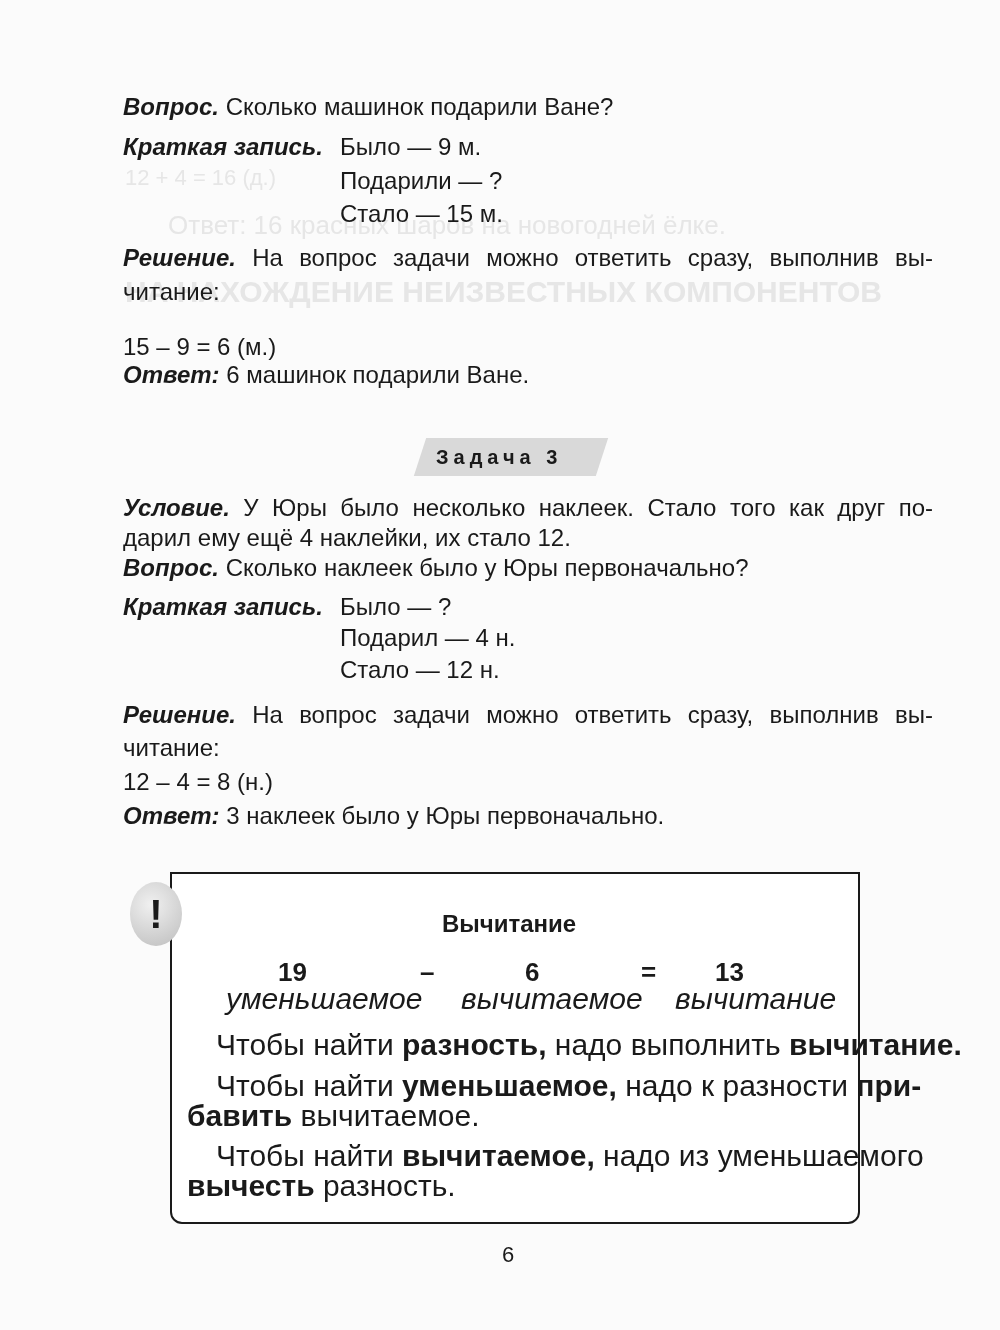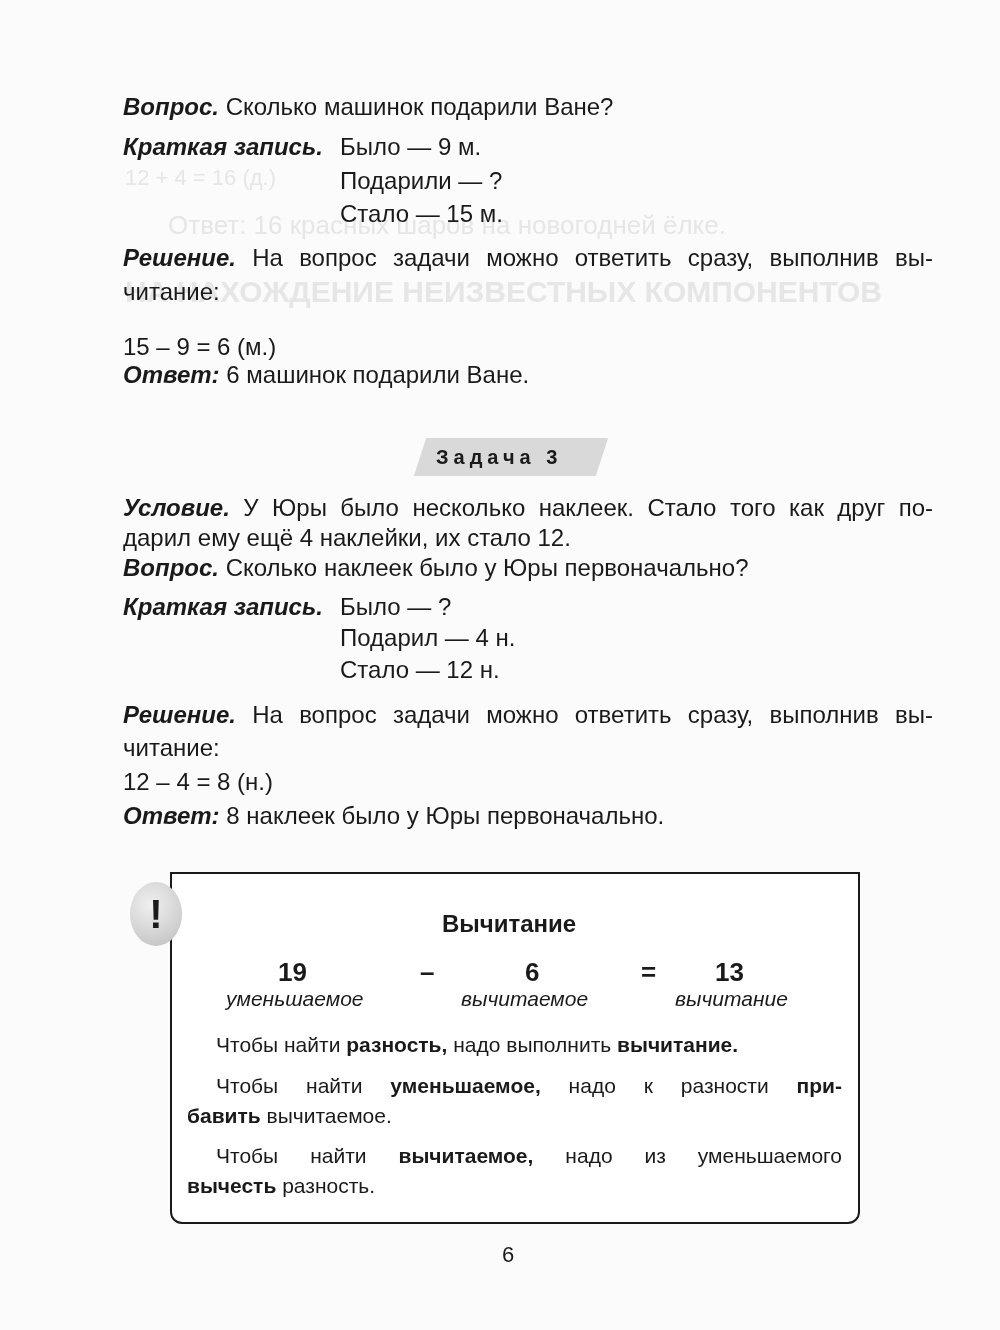--- a/index.html
+++ b/index.html
@@ -23,21 +23,21 @@
   }
   .rule-box {
     position:absolute; left:170px; top:872px; width:686px; height:348px;
     border:2px solid #1a1a1a; border-radius:0 0 12px 12px; background:#fff;
   }
   .excl {
     position:absolute; left:130px; top:882px; width:52px; height:64px; border-radius:50%;
     background:radial-gradient(circle at 40% 35%, #f0f0f0, #bdbdbd);
     font-size:40px; font-weight:bold; text-align:center; line-height:64px;
   }
-  .bx { position:absolute; font-size:21px; line-height:30px; white-space:nowrap; }
+  .bx { position:absolute; font-size:30px; line-height:30px; white-space:nowrap; }
   .b { font-weight:bold;margin-top:12px; }
   .it { font-style:italic; }
   .page-num { position:absolute; left:502px; top:1242px; font-size:22px; }
 </style>
 </head>
 <body>
 
 <div class="ghost" style="left:125px;top:165px;font-size:22px;">12 + 4 = 16 (д.)</div>
 <div class="ghost" style="left:125px;top:210px;font-size:26px;margin-left:43px;">Ответ: 16 красных шаров на новогодней ёлке.</div>
 <div class="ghost" style="left:125px;top:275px;font-size:30px;font-weight:bold;">НА НАХОЖДЕНИЕ НЕИЗВЕСТНЫХ КОМПОНЕНТОВ</div>
@@ -58,21 +58,21 @@
 <div class="abs full" style="top:493px;"><span class="lbl">Условие.</span> <span>У Юры было несколько наклеек. Стало того как друг по-</span></div>
 <div class="line" style="top:523px;">дарил ему ещё 4 наклейки, их стало 12.</div>
 <div class="line" style="top:553px;"><span class="lbl">Вопрос.</span> <span>Сколько наклеек было у Юры первоначально?</span></div>
 <div class="line" style="top:592px;"><span class="lbl">Краткая запись.</span></div>
 <div class="abs cond" style="top:592px;">Было — ?</div>
 <div class="abs cond" style="top:623px;">Подарил — 4 н.</div>
 <div class="abs cond" style="top:655px;">Стало — 12 н.</div>
 <div class="abs full" style="top:700px;"><span class="lbl">Решение.</span> <span>На вопрос задачи можно ответить сразу, выполнив вы-</span></div>
 <div class="line" style="top:733px;">читание:</div>
 <div class="line" style="top:767px;">12 – 4 = 8 (н.)</div>
-<div class="line" style="top:801px;"><span class="lbl">Ответ:</span> <span>8 наклеек было у Юры первоначально.</span></div>
+<div class="line" style="top:801px;"><span class="lbl">Ответ:</span> <span>3 наклеек было у Юры первоначально.</span></div>
 
 <div class="rule-box"></div>
 <div class="excl">!</div>
 <div class="bx b" style="left:442px;top:897px;font-size:24px;">Вычитание</div>
 <div class="bx b" style="left:278px;top:945px;font-size:26px;text-align:right;">19</div>
 <div class="bx b" style="left:420px;top:945px;font-size:26px;">–</div>
 <div class="bx b" style="left:525px;top:945px;font-size:26px;">6</div>
 <div class="bx b" style="left:641px;top:945px;font-size:26px;">=</div>
 <div class="bx b" style="left:715px;top:945px;font-size:26px;">13</div>
 <div class="bx it" style="left:226px;top:984px;">уменьшаемое</div>

